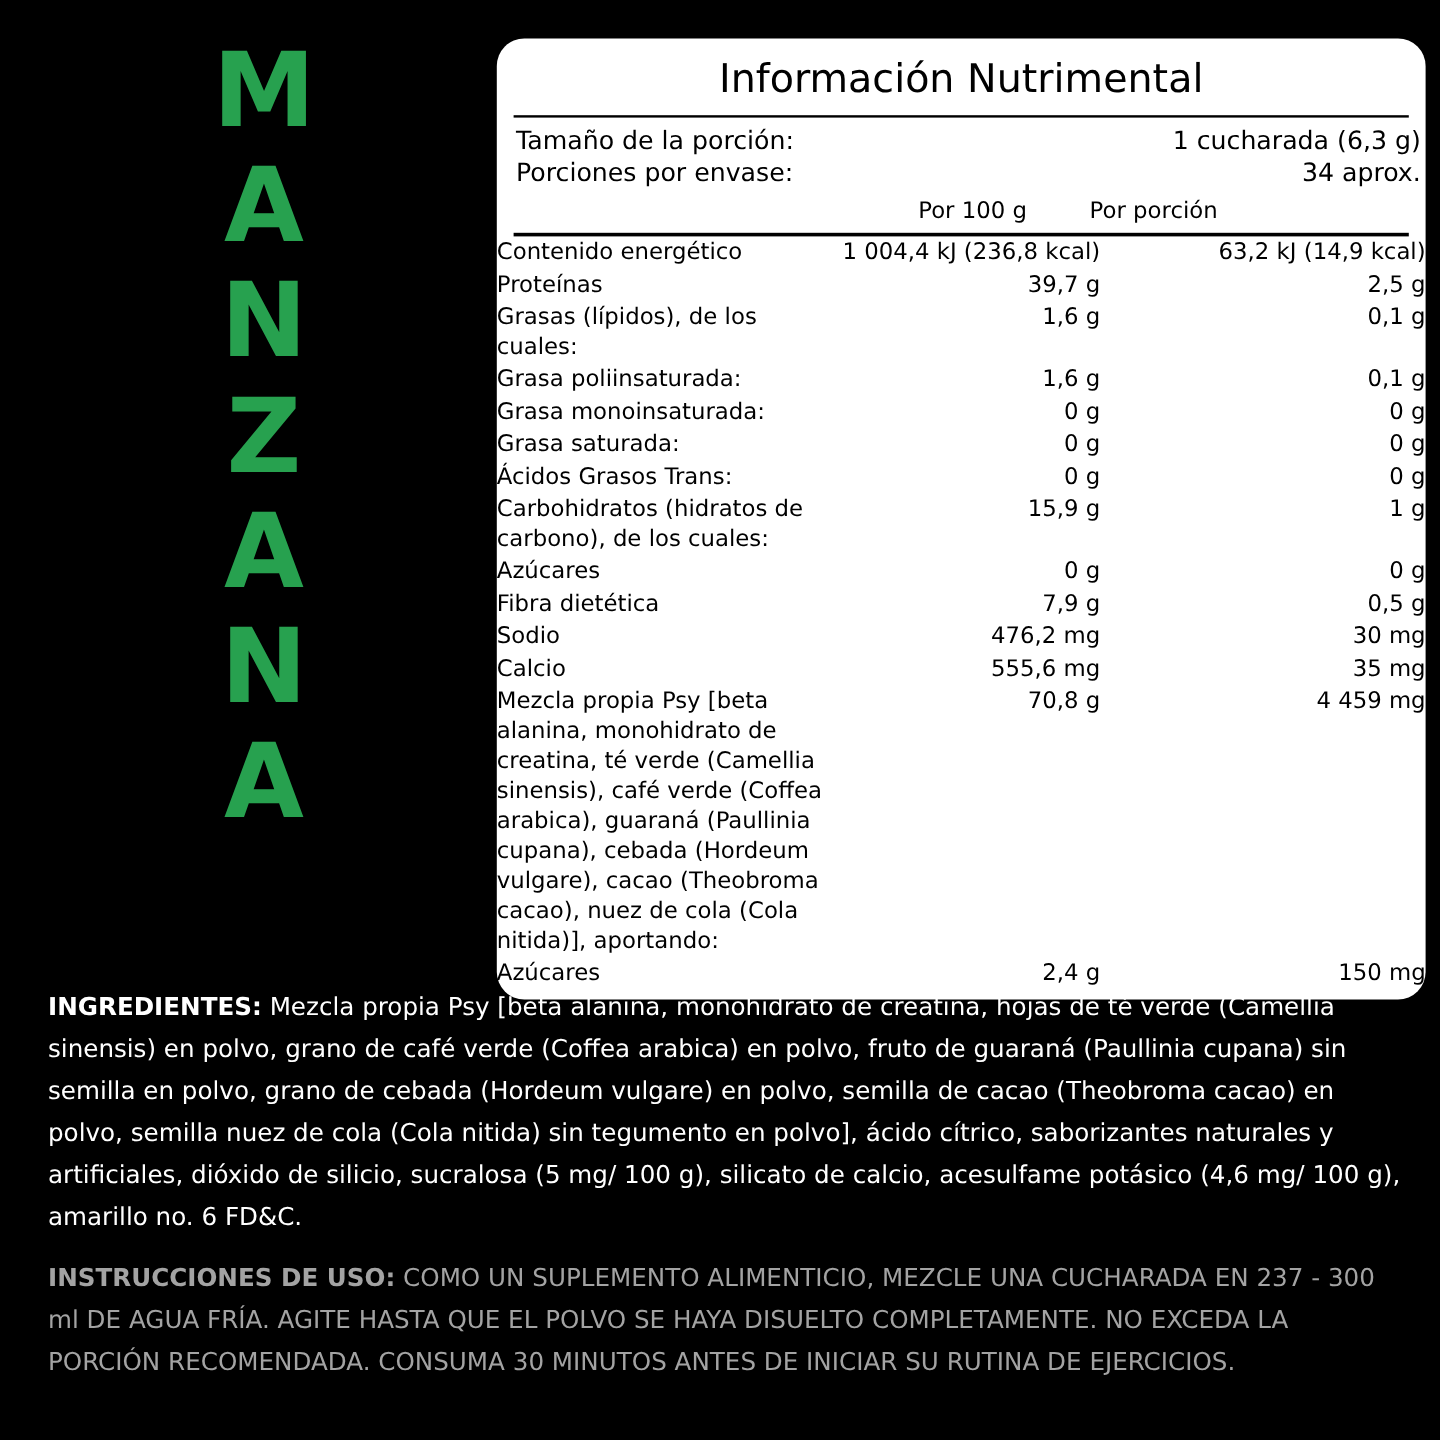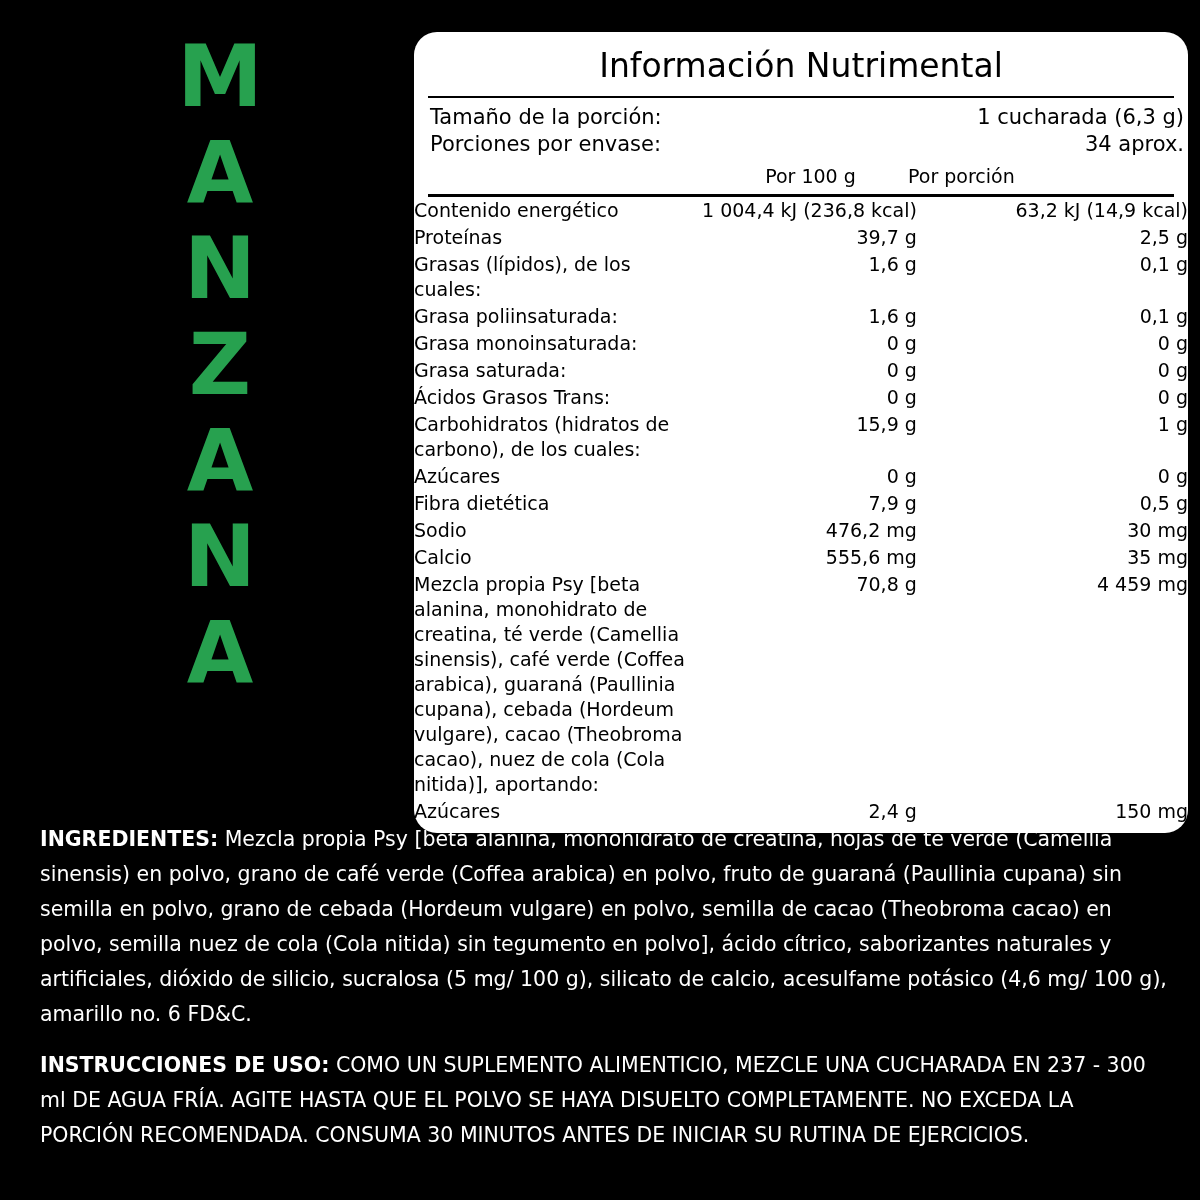--- a/index.html
+++ b/index.html
@@ -128,21 +128,21 @@
     color: #ffffff;
     text-align: left;
   }
   #usage-block {
     position: absolute;
     left: 40px;
     top: 1048px;
     width: 1128px;
     font-size: 20.5px;
     line-height: 35px;
-    color: #ffffff;
+    color: #a3a3a3;
   }
   .label-strong { font-weight: bold; }
 </style>
 </head>
 <body>
 
 <div id="flavor-word">
     <div class="letter" style="color: rgb(39, 161, 79);">M</div>
     <div class="letter" style="color: rgb(39, 161, 79);">A</div>
     <div class="letter" style="color: rgb(39, 161, 79);">N</div>

